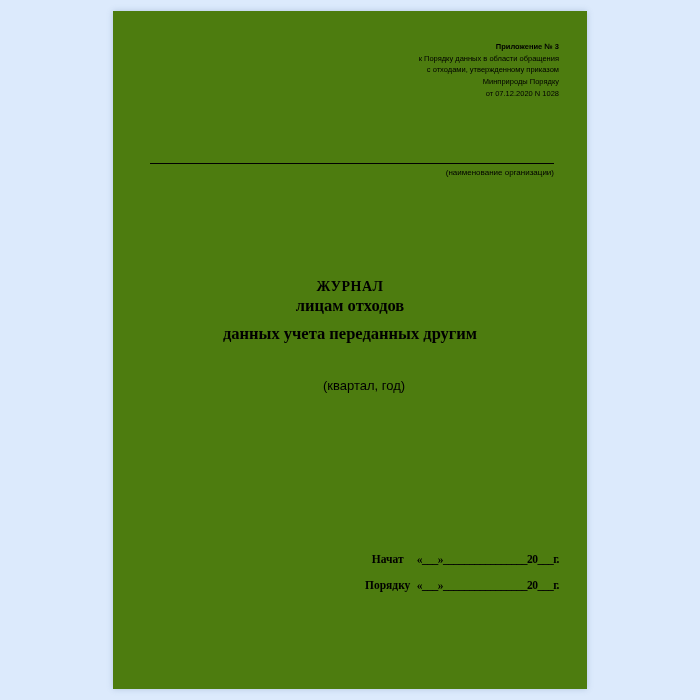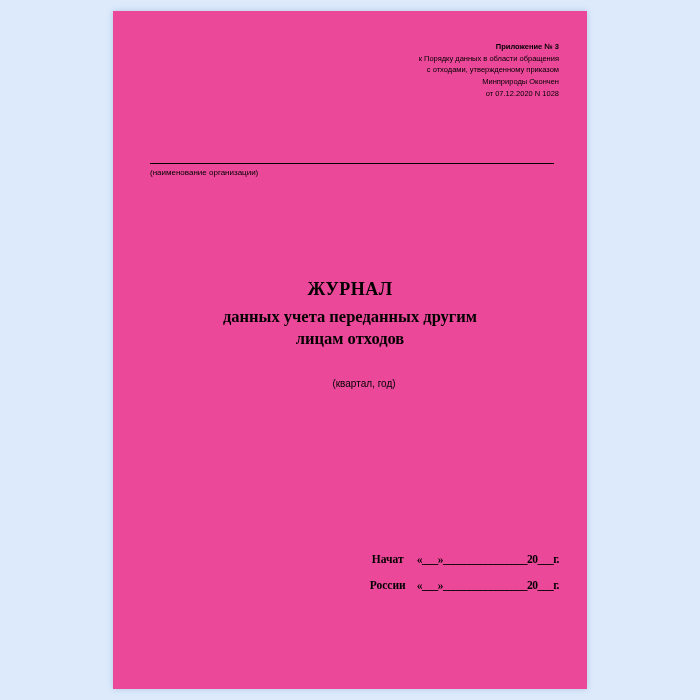--- a/index.html
+++ b/index.html
@@ -12,21 +12,21 @@
     background: #dceafc;
     font-family: "Liberation Serif", serif;
     overflow: hidden;
   }
   #page-wrap {
     position: absolute;
     left: 113px;
     top: 11px;
     width: 474px;
     height: 678px;
-    background: #ec4899;
+    background: #4d7c0f;
     box-shadow: 0 0 6px rgba(80,110,150,0.28);
   }
   .sheet {
     position: relative;
     width: 100%;
     height: 100%;
     box-sizing: border-box;
   }
   .appendix-block {
     position: absolute;
@@ -47,36 +47,36 @@
     left: 37px;
     top: 152px;
     width: 404px;
     border-top: 1px solid #000;
   }
   .org-caption {
     position: absolute;
     left: 37px;
     top: 157px;
     width: 404px;
-    text-align: left;
+    text-align: right;
     font-family: "Liberation Sans", sans-serif;
     font-size: 8px;
     color: #000;
   }
   .title-zone {
     position: absolute;
     left: 30px;
     top: 268px;
     width: 414px;
     text-align: center;
   }
   .title-main {
     font-family: "Liberation Serif", serif;
     font-weight: bold;
-    font-size: 18px;
+    font-size: 14px;
     letter-spacing: 0.5px;
     color: #000;
   }
   .title-sub {
     font-family: "Liberation Serif", serif;
     font-weight: bold;
     font-size: 16.5px;
     line-height: 1.35;
     color: #000;
     margin-top: 6px;
@@ -100,21 +100,21 @@
     height: 14px;
     vertical-align: bottom;
   }
   .za-caption {
     position: absolute;
     left: 30px;
     top: 367px;
     width: 414px;
     text-align: center;
     font-family: "Liberation Sans", sans-serif;
-    font-size: 10px;
+    font-size: 13px;
     color: #000;
   }
   .za-caption span {
     display: inline-block;
     transform: translateX(14px);
   }
   .footer-zone {
     position: absolute;
     right: 28px;
     bottom: 84px;
@@ -141,40 +141,40 @@
 </head>
 <body>
 
 <div id="page-wrap">
   <div class="sheet">
 
     <div class="appendix-block">
       <div>Приложение № 3</div>
       <div class="line-reg">к Порядку данных в области обращения</div>
       <div class="line-reg">с отходами, утвержденному приказом</div>
-      <div class="line-reg">Минприроды Окончен</div>
+      <div class="line-reg">Минприроды Порядку</div>
       <div class="line-reg">от 07.12.2020 N 1028</div>
     </div>
 
     <div class="org-rule"></div>
     <div class="org-caption">(наименование организации)</div>
 
     <div class="title-zone">
       <div class="title-main">ЖУРНАЛ</div>
+      <div class="title-sub" style="margin-top:0">лицам отходов</div>
       <div class="title-sub">данных учета переданных другим</div>
-      <div class="title-sub" style="margin-top:0">лицам отходов</div>
     </div>
 
     <div class="za-caption">
       <span>(квартал, год)</span>
     </div>
 
     <div class="footer-zone">
       <div class="footer-line">
         <span class="lbl">Начат</span><span class="dash">«___»________________20___г.</span>
       </div>
       <div class="footer-line">
-        <span class="lbl">России</span><span class="dash">«___»________________20___г.</span>
+        <span class="lbl">Порядку</span><span class="dash">«___»________________20___г.</span>
       </div>
     </div>
 
   </div>
 </div>
 
 </body></html>

